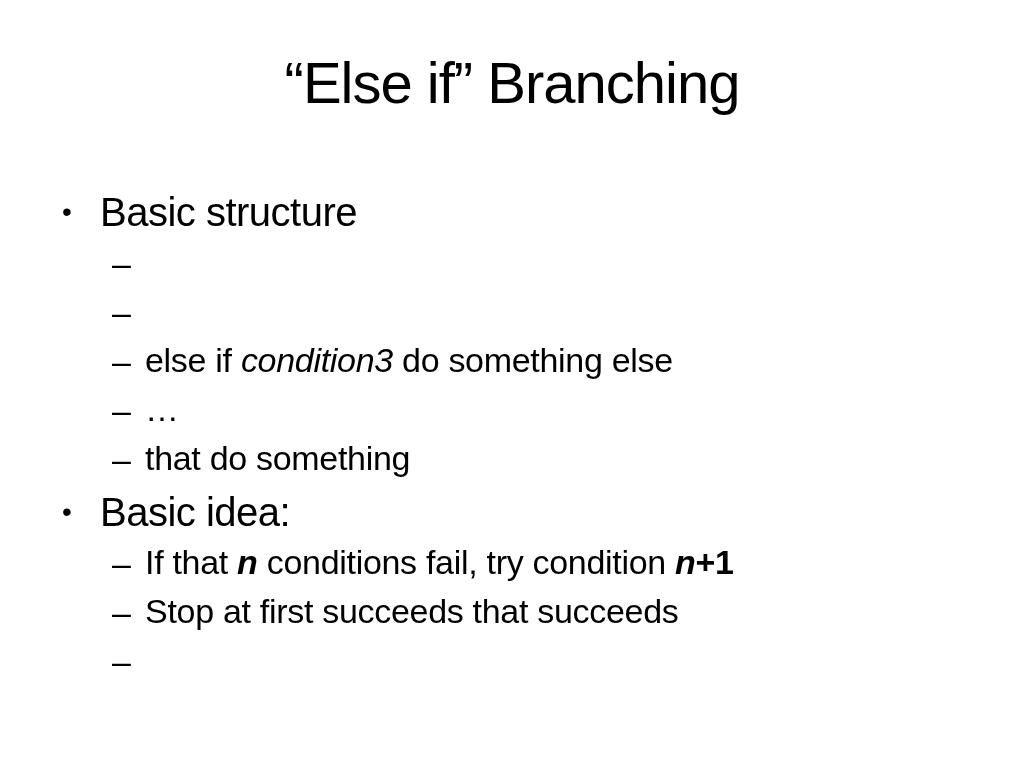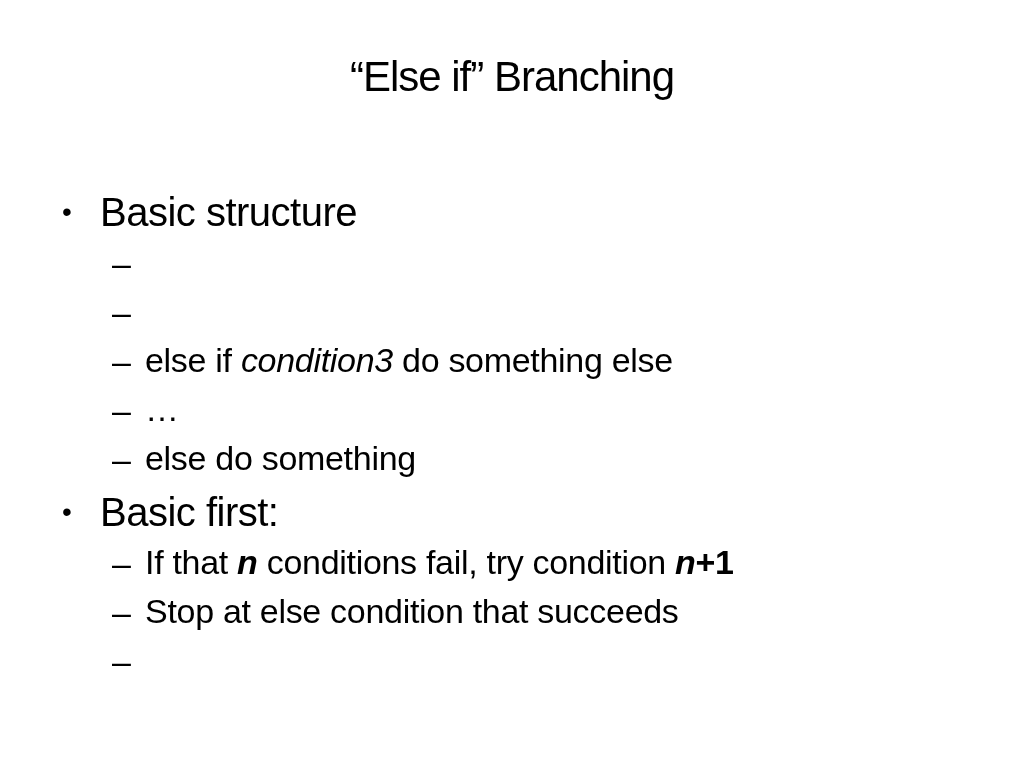--- a/index.html
+++ b/index.html
@@ -14,25 +14,25 @@
   }
   .slide {
     position: relative;
     width: 1024px;
     height: 768px;
     background: #ffffff;
     color: #000000;
   }
   .slide-title {
     position: absolute;
-    top: 42px;
+    top: 48px;
     left: 0;
     width: 1024px;
     text-align: center;
-    font-size: 42px;
+    font-size: 58px;
     line-height: 70px;
     letter-spacing: -1px;
     color: #000000;
     white-space: nowrap;
   }
   .bullet-list {
     position: absolute;
     top: 183px;
     left: 0;
     width: 1024px;
@@ -91,31 +91,31 @@
       <div class="row l2">
         <span class="marker">–</span>
         <span><span>else if </span><span class="seg-italic">condition3</span><span> do something else</span></span>
       </div>
       <div class="row l2">
         <span class="marker">–</span>
         <span><span>…</span></span>
       </div>
       <div class="row l2">
         <span class="marker">–</span>
-        <span><span>else do something</span></span>
+        <span><span>that do something</span></span>
       </div>
       <div class="row l1">
         <span class="marker">•</span>
-        <span><span>Basic first:</span></span>
+        <span><span>Basic idea:</span></span>
       </div>
       <div class="row l2">
         <span class="marker">–</span>
         <span><span>If that </span><span class="seg-bold-italic">n</span><span> conditions fail, try condition </span><span class="seg-bold-italic">n</span><span class="seg-bold">+1</span></span>
       </div>
       <div class="row l2">
         <span class="marker">–</span>
-        <span><span>Stop at else condition that succeeds</span></span>
+        <span><span>Stop at first succeeds that succeeds</span></span>
       </div>
       <div class="row l2">
         <span class="marker">–</span>
       </div>
     </div>
 </div>
 
 </body></html>

